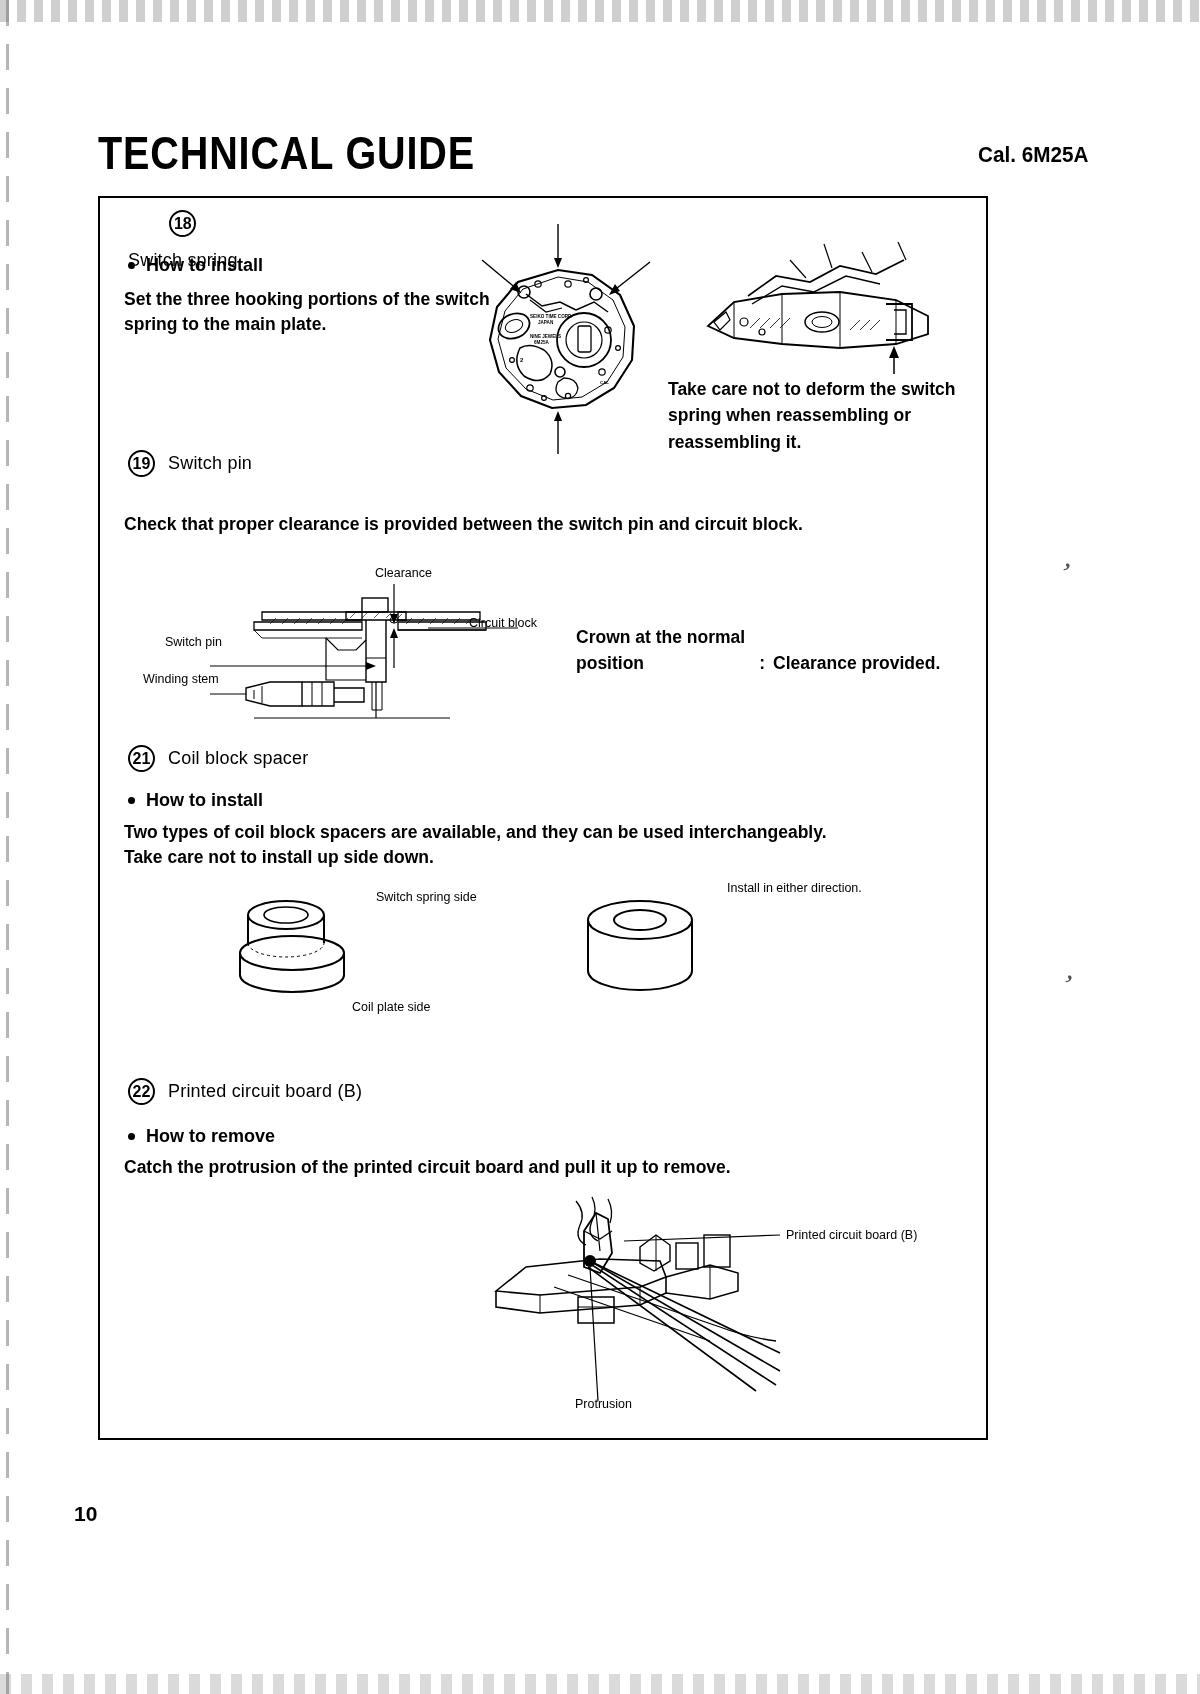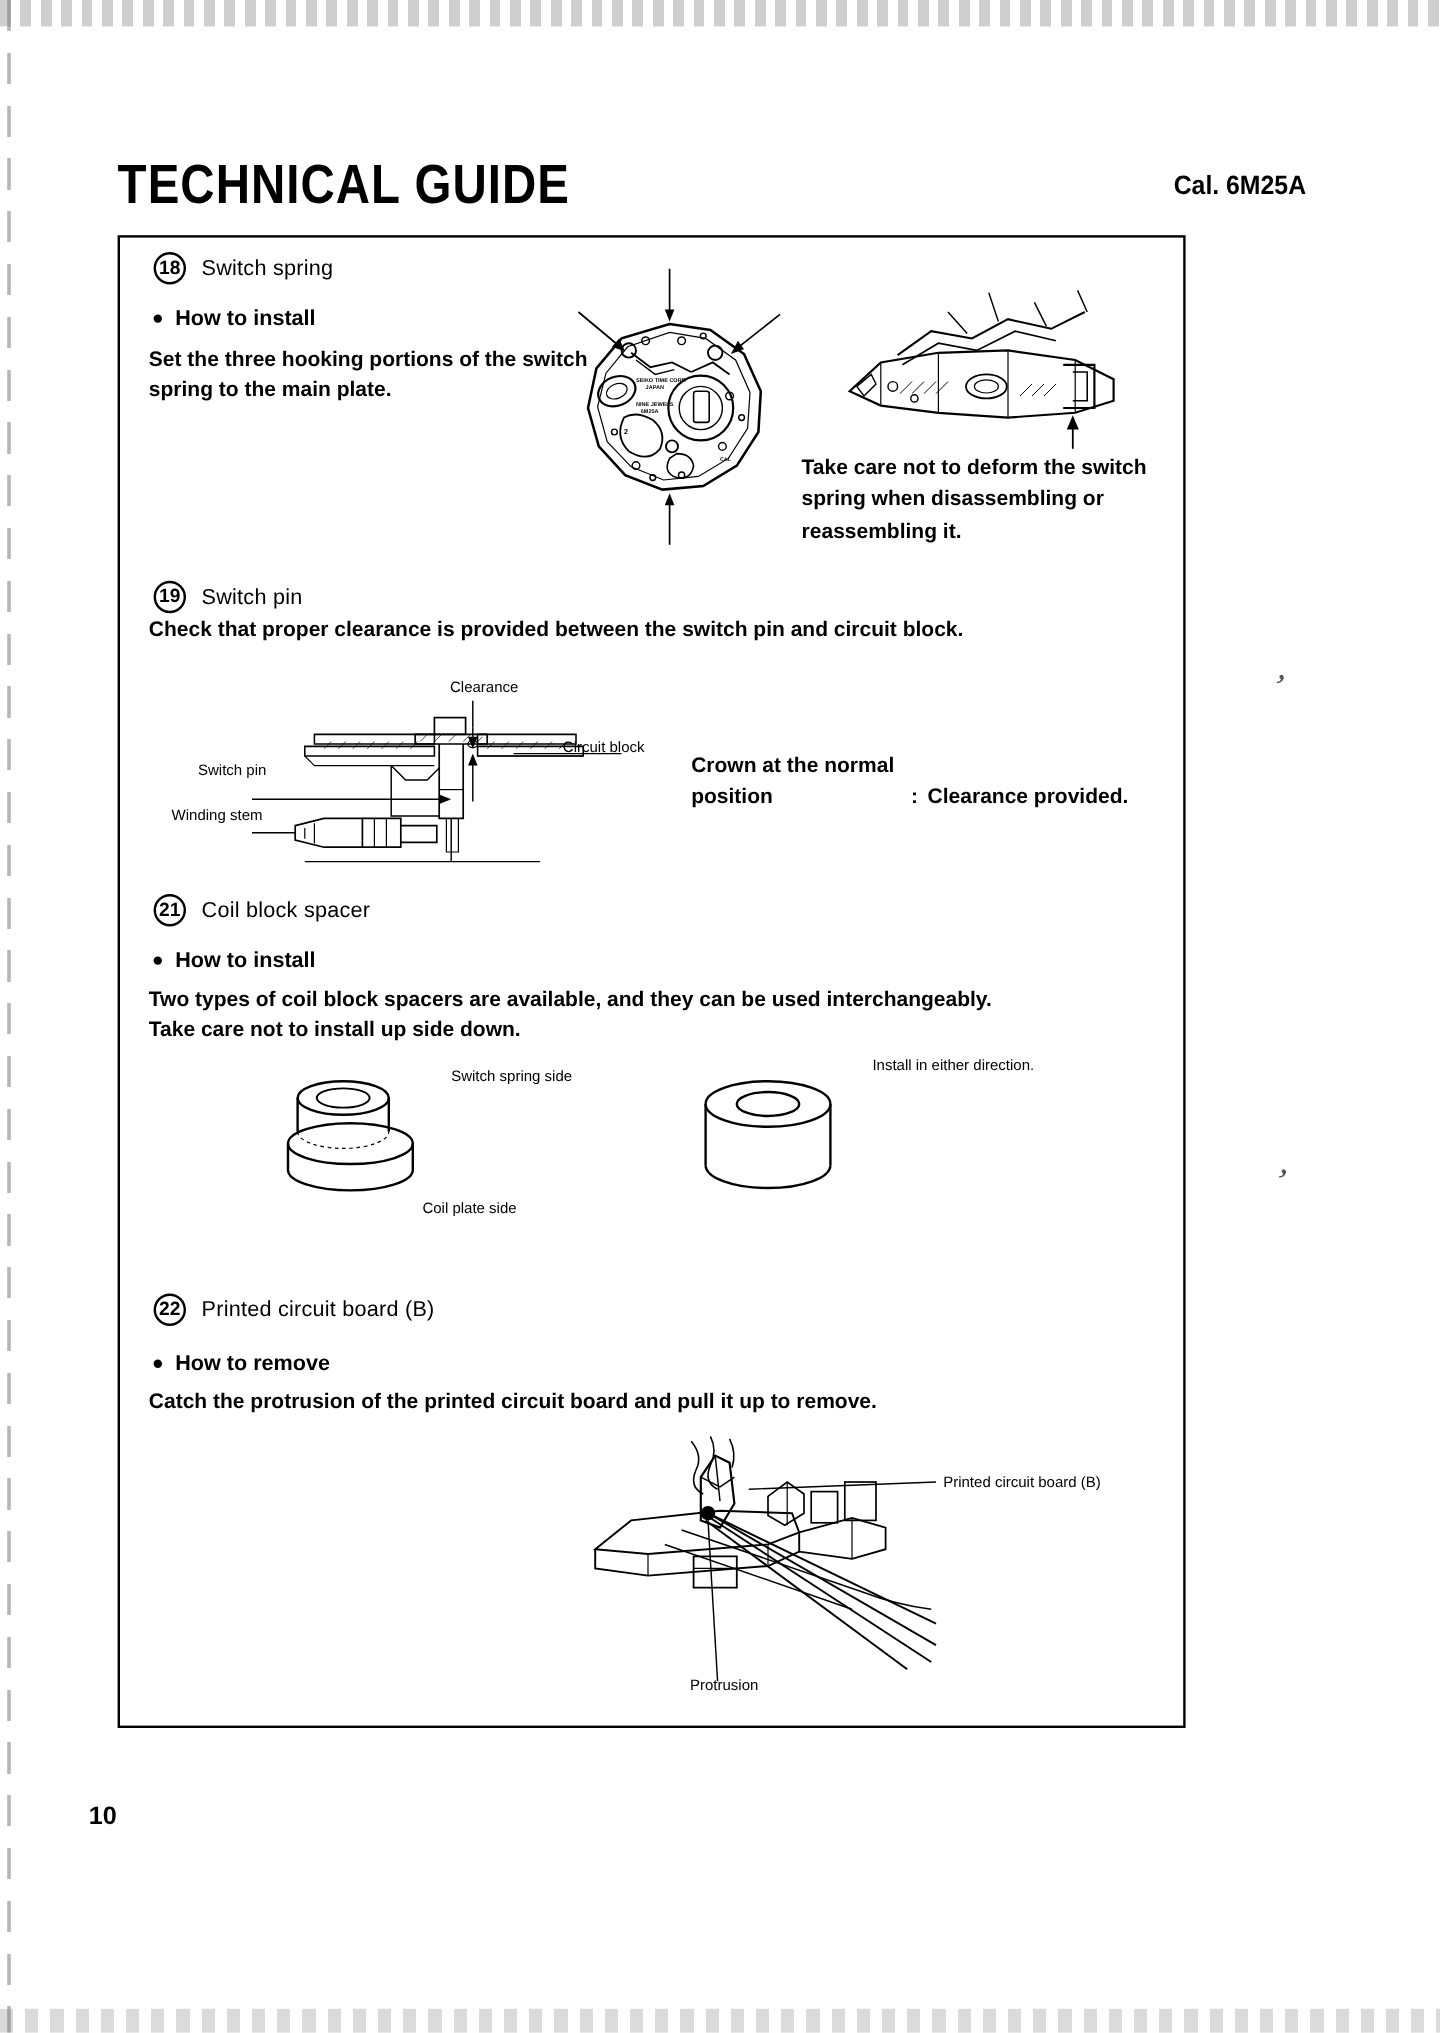--- a/index.html
+++ b/index.html
@@ -160,21 +160,21 @@
 <div class="scan-edge-bottom"></div>
 <div class="scan-edge-left"></div>
 <div class="scan-mark" style="left:1060px; top:556px; font-size:30px; transform:rotate(18deg);">’</div>
 <div class="scan-mark" style="left:1062px; top:968px; font-size:30px; transform:rotate(18deg);">’</div>
 
 <div id="doc-title">TECHNICAL GUIDE</div>
 <div id="caliber">Cal. 6M25A</div>
 
 <div id="content-box"></div>
 
-<div class="sec-head" style="left:128px; top:210px;">
+<div class="sec-head" style="left:128px; top:210px;flex-direction:column;">
   <span class="circ-num">18</span>
   <span class="sec-title">Switch spring</span>
 </div>
 
 <div class="bullet-head" style="left:128px; top:255px;">
   <span>How to install</span>
 </div>
 
 <div class="body-text" style="left:124px; top:287px; width:400px;">
   <span>Set the three hooking portions of the switch</span><br>
@@ -271,25 +271,25 @@
     <circle class="ln" stroke-width="1.2" cx="72" cy="102" r="3"></circle>
     <path class="ln" stroke-width="1.2" d="M24 92 L36 82 L40 90 L30 100 Z"></path>
 
     <path class="ln" stroke-width="1.5" d="M204 144 L204 122"></path>
     <path d="M204 116 L199 128 L209 128 Z" fill="#000"></path>
   </svg>
 </div>
 
 <div class="justify-text" style="left:668px; top:376px; width:300px;">
   <span style="display:flex; justify-content:space-between;">Take care not to deform the switch</span>
-  <span style="display:flex; justify-content:space-between;">spring when disassembling or</span>
+  <span style="display:flex; justify-content:space-between;">spring when reassembling or</span>
   <span>reassembling it.</span>
 </div>
 
-<div class="sec-head" style="left:128px; top:484px;">
+<div class="sec-head" style="left:128px; top:450px;">
   <span class="circ-num">19</span>
   <span class="sec-title">Switch pin</span>
 </div>
 
 <div class="body-text" style="left:124px; top:512px; width:700px;">
   <span>Check that proper clearance is provided between the switch pin and circuit block.</span>
 </div>
 
 <div style="position:absolute; left:150px; top:562px;">
   <svg width="420" height="160" viewBox="0 0 420 160">

